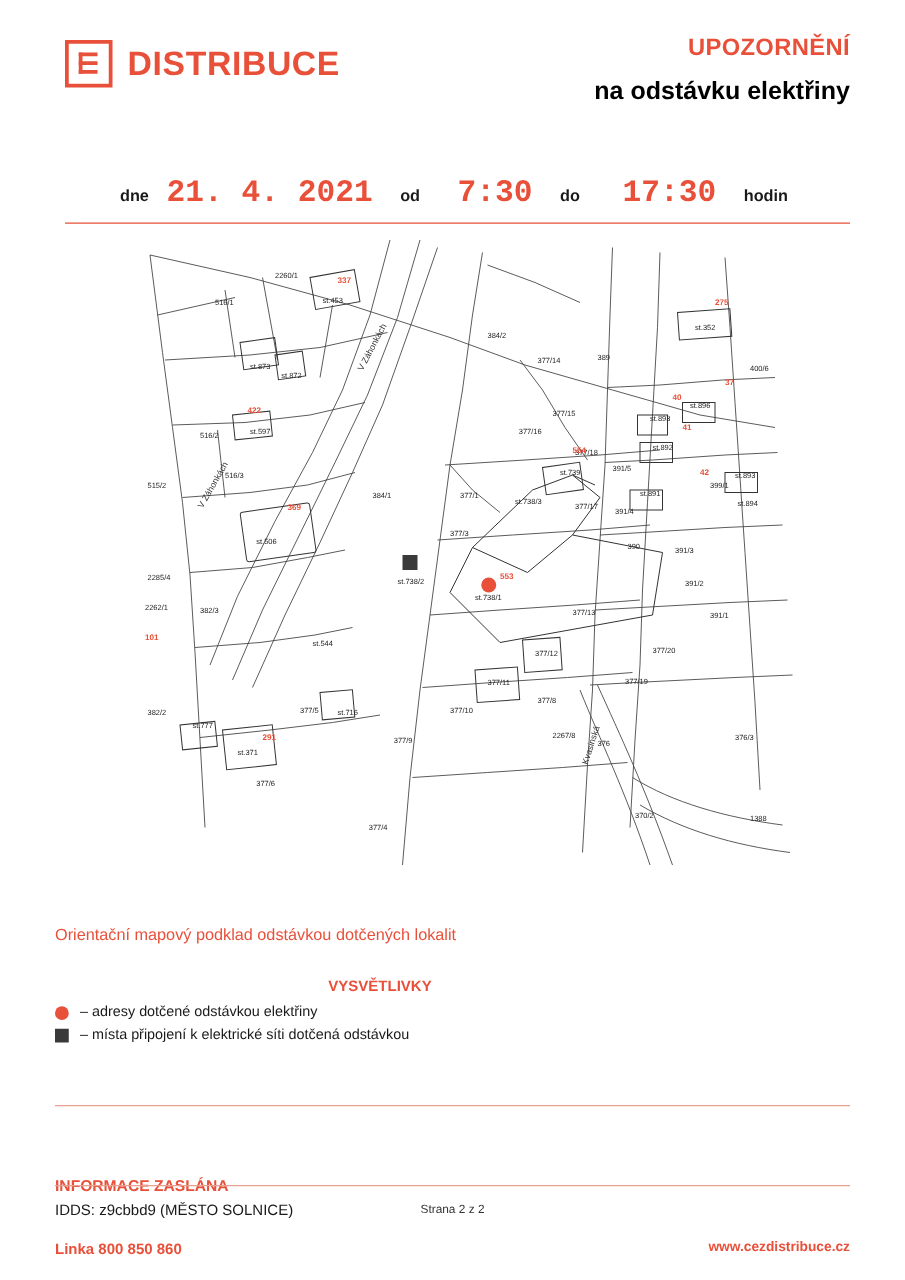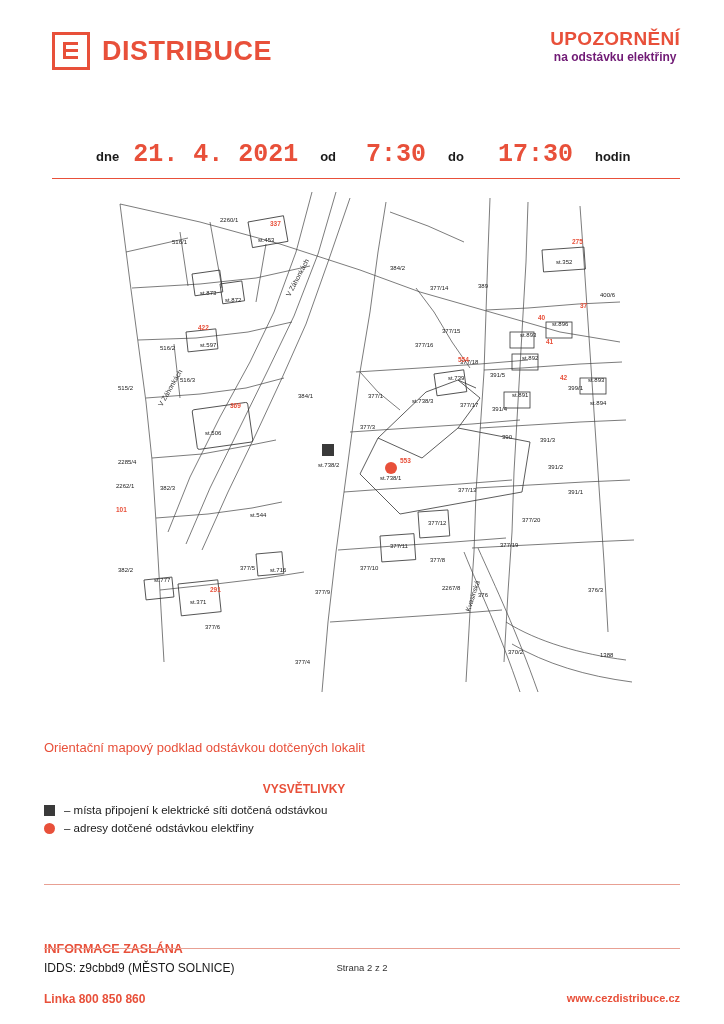--- a/index.html
+++ b/index.html
@@ -66,33 +66,33 @@
   .logo-text {
     font-size: 27px;
     font-weight: bold;
     letter-spacing: 0.5px;
     color: #e8503a;
   }
   .header-right {
     position: absolute;
     right: 0;
     top: 0;
-    text-align: center;
+    text-align: right;
   }
   .header-right .l1 {
     font-size: 19px;
     font-weight: bold;
     color: #e8503a;
     letter-spacing: 0.3px;
   }
   .header-right .l2 {
-    font-size: 12px;
-    font-weight: bold;
-    color: #701a75;
-    margin-top: 0;
+    font-size: 20px;
+    font-weight: bold;
+    color: #000000;
+    margin-top: 12px;
   }
   .header-right .l3 {
     font-size: 17px;
     font-weight: bold;
     color: #1a1a1a;
     margin-top: 5px;
   }
 
   
   .dateline {
@@ -456,27 +456,27 @@
           <text class="parcel-label-red" x="150" y="400">291</text>
         </g>
     </svg>
   </div>
 
   <div class="caption">Orientační mapový podklad odstávkou dotčených lokalit</div>
 
   <div class="legend">
     <div class="legend-title">VYSVĚTLIVKY</div>
     <div class="legend-row">
+      <span class="legend-dot"></span>
+      <span>– adresy dotčené odstávkou elektřiny</span>
+    </div>
+    <div class="legend-row">
       <span class="legend-square"></span>
       <span>– místa připojení k elektrické síti dotčená odstávkou</span>
     </div>
-    <div class="legend-row">
-      <span class="legend-dot"></span>
-      <span>– adresy dotčené odstávkou elektřiny</span>
-    </div>
   </div>
 
   <div class="rule-thin" style="top: 884px;"></div>
 
   <div class="info">
     <div class="info-title">INFORMACE ZASLÁNA</div>
     <div class="info-body">IDDS: z9cbbd9 (MĚSTO SOLNICE)</div>
   </div>
 
   <div class="rule-thin" style="top: 948px;"></div>

